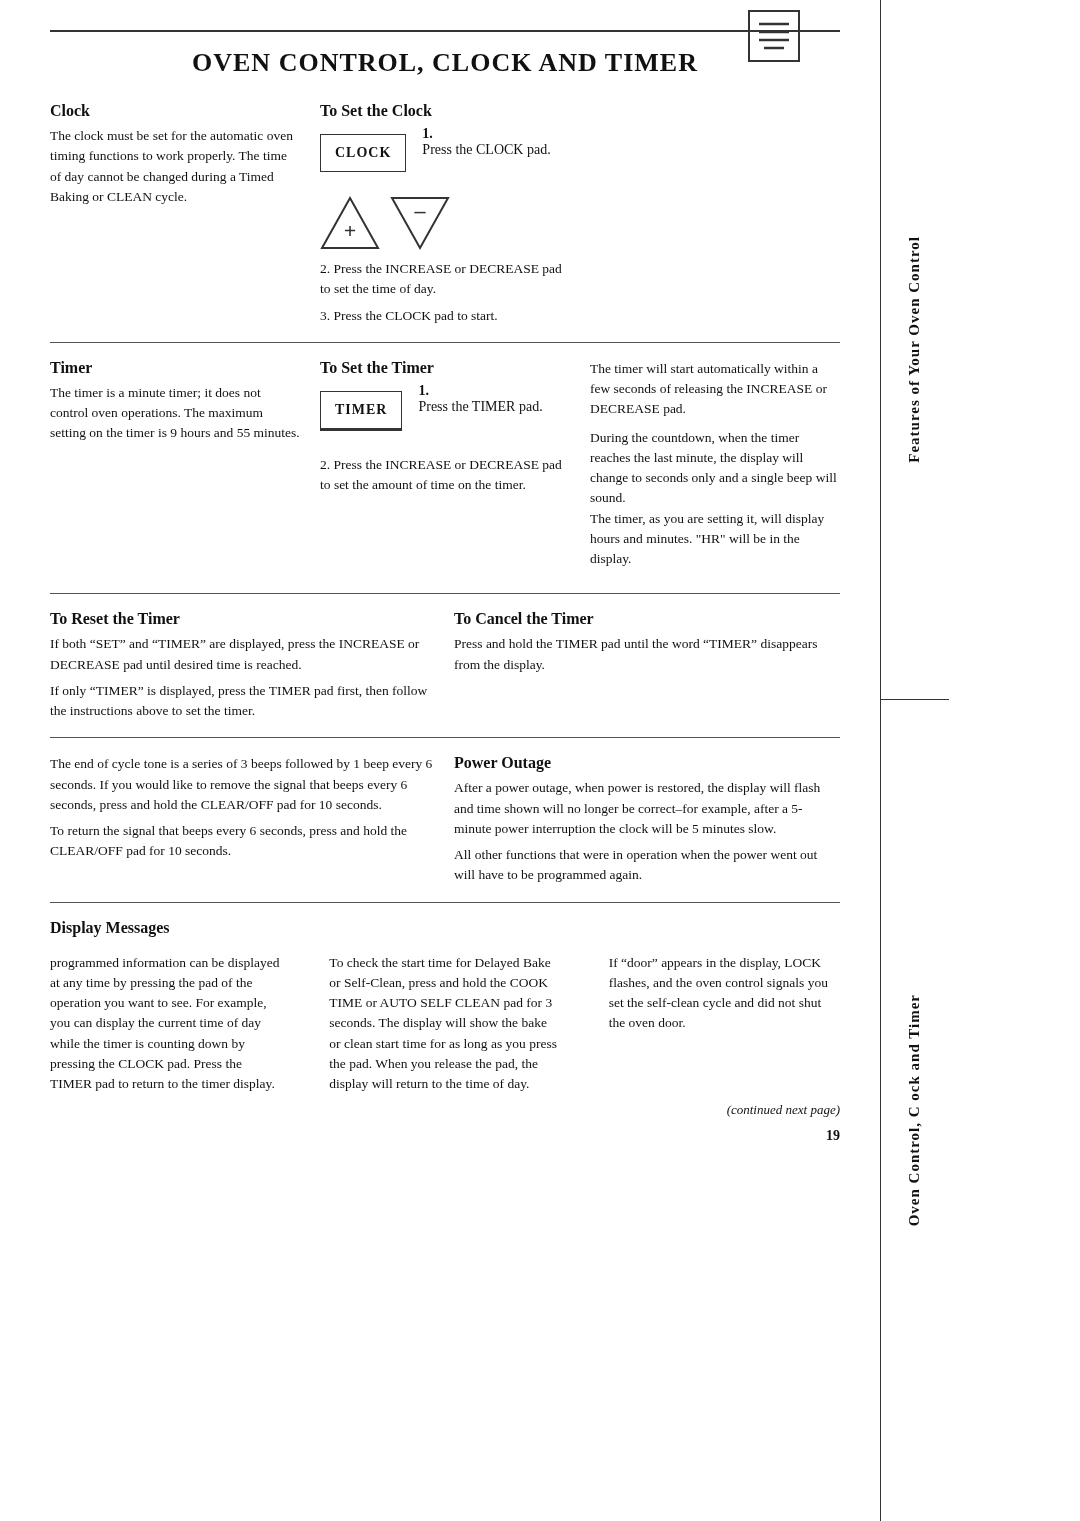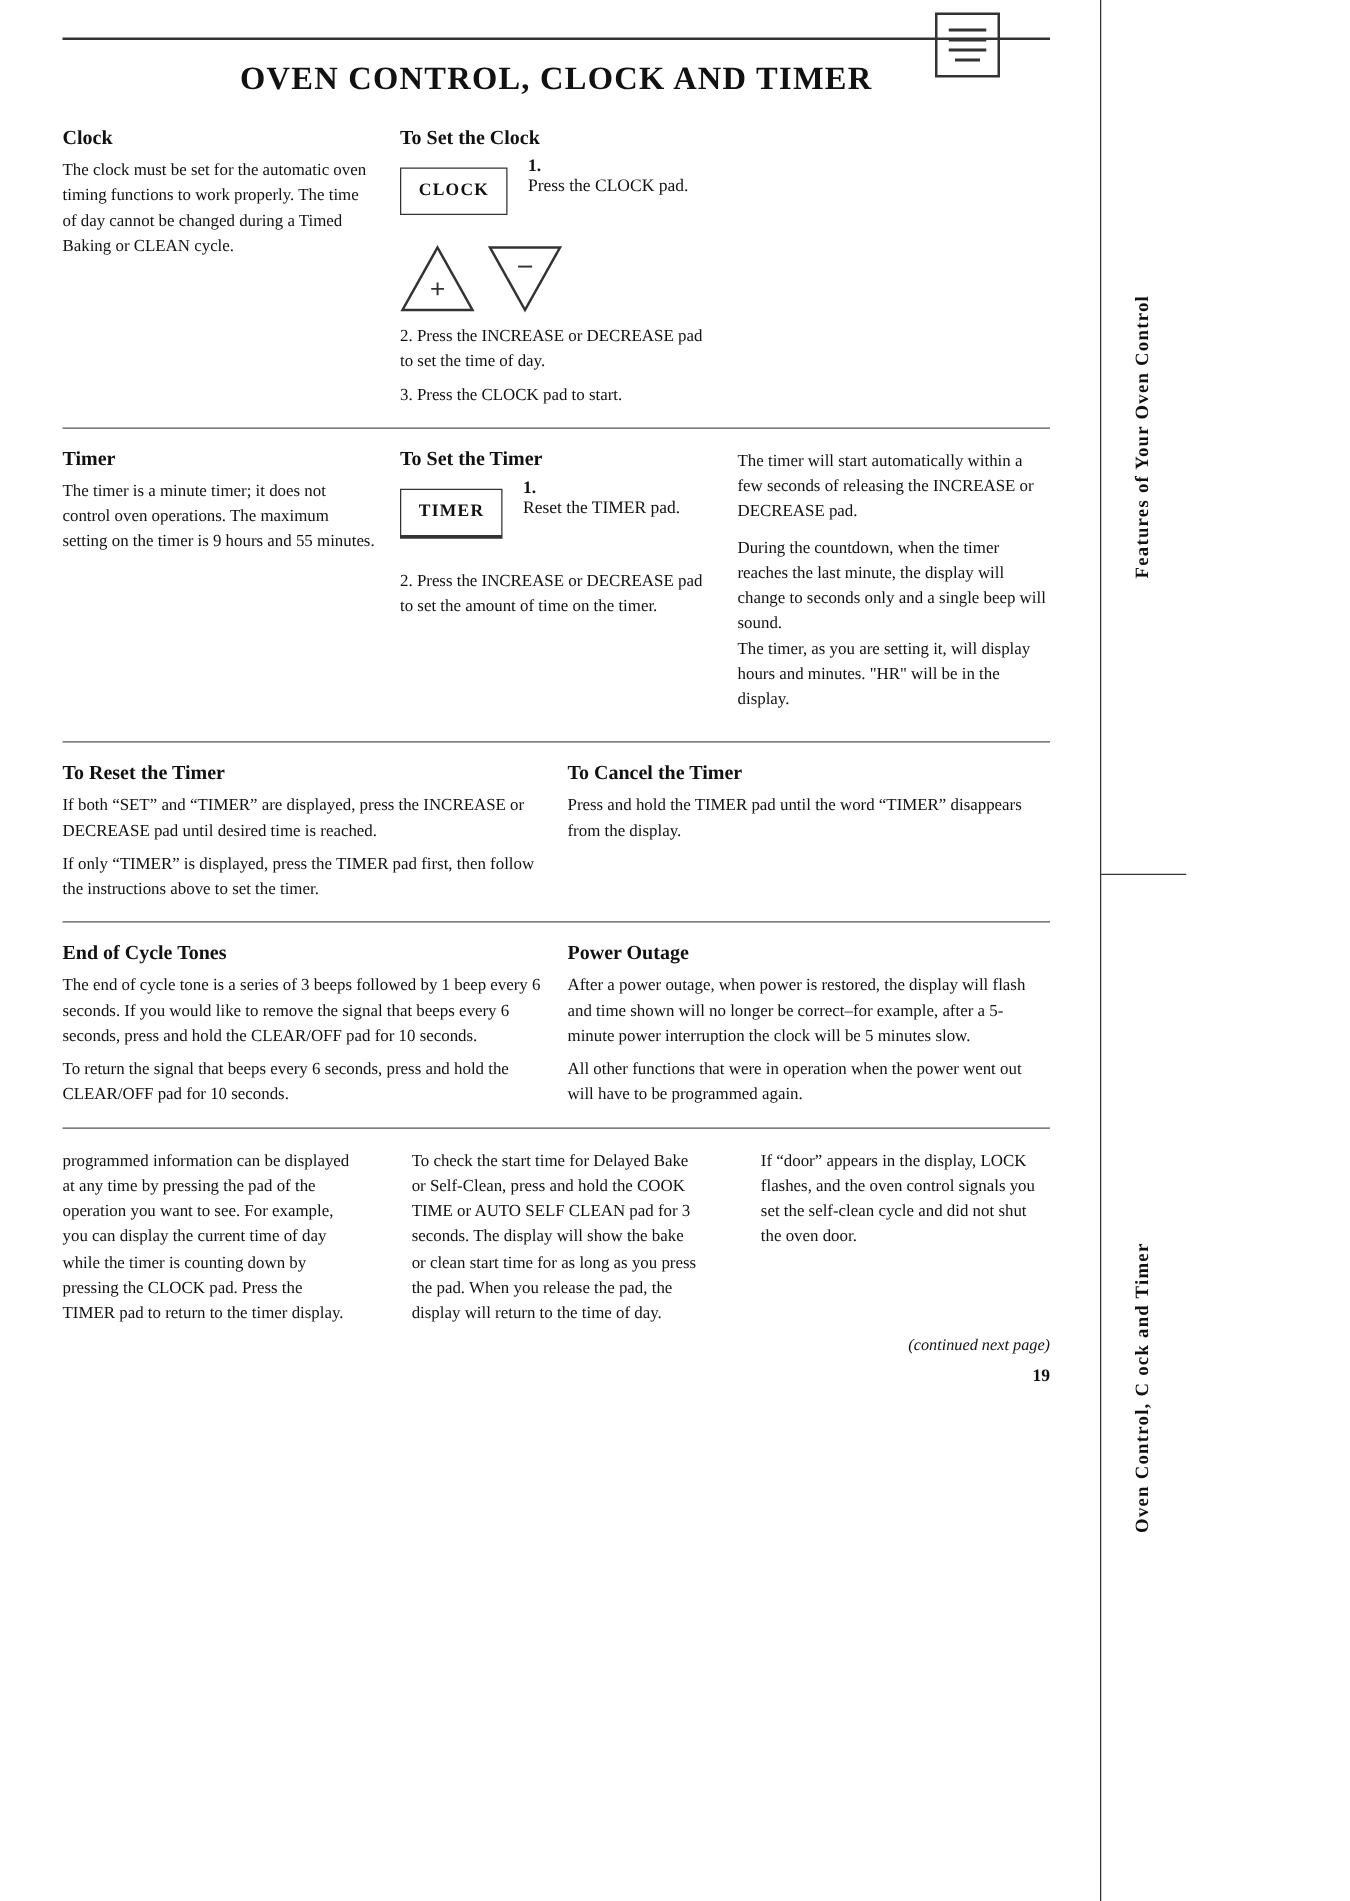--- a/index.html
+++ b/index.html
@@ -281,21 +281,21 @@
         <div class="section-heading">Timer</div>
         <div class="section-text">The timer is a minute timer; it does not control oven operations. The maximum setting on the timer is 9 hours and 55 minutes.</div>
       </div>
 
       <div class="to-set-clock-col">
         <div class="section-heading">To Set the Timer</div>
         <div class="press-row">
           <div class="timer-btn">TIMER</div>
           <div class="press-text-col">
             <span class="step-num">1.</span>
-            <span>Reset the TIMER pad.</span>
+            <span>Press the TIMER pad.</span>
           </div>
         </div>
         <div class="section-text" style="margin-top:8px;">2. Press the INCREASE or DECREASE pad to set the amount of time on the timer.</div>
       </div>
 
       <div>
         <div class="section-text" style="margin-bottom:8px;">The timer will start automatically within a few seconds of releasing the INCREASE or DECREASE pad.</div>
         <div class="section-text">During the countdown, when the timer reaches the last minute, the display will change to seconds only and a single beep will sound.</div>
         <div class="section-text" style="margin-bottom:8px;">The timer, as you are setting it, will display hours and minutes. "HR" will be in the display.</div>
       </div>
@@ -312,34 +312,34 @@
       <div>
         <div class="section-heading">To Cancel the Timer</div>
         <div class="section-text">Press and hold the TIMER pad until the word “TIMER” disappears from the display.</div>
       </div>
     </div>
 
     <hr class="divider">
 
     <div class="section-row section-row-2col">
       <div>
-        <div class="section-heading">End of Cycle Tones</div>
         <div class="section-text" style="margin-bottom:6px;">The end of cycle tone is a series of 3 beeps followed by 1 beep every 6 seconds. If you would like to remove the signal that beeps every 6 seconds, press and hold the CLEAR/OFF pad for 10 seconds.</div>
         <div class="section-text">To return the signal that beeps every 6 seconds, press and hold the CLEAR/OFF pad for 10 seconds.</div>
       </div>
       <div>
         <div class="section-heading">Power  Outage</div>
         <div class="section-text" style="margin-bottom:6px;">After a power outage, when power is restored, the display will flash and time shown will no longer be correct–for example, after a 5-minute power interruption the clock will be 5 minutes slow.</div>
         <div class="section-text">All other functions that were in operation when the power went out will have to be programmed again.</div>
       </div>
     </div>
 
     <hr class="divider">
 
     <div>
+      <div class="section-heading">Display  Messages</div>
       <div class="section-row section-row-3col" style="margin-top:16px;gap:48px;">
         <div class="section-text">programmed information can be displayed at any time by pressing the pad of the operation you want to see. For example, you can display the current time of day while the timer is counting down by pressing the CLOCK pad. Press the TIMER pad to return to the timer display.</div>
         <div class="section-text">To check the start time for Delayed Bake or Self-Clean, press and hold the COOK TIME or AUTO SELF CLEAN pad for 3 seconds. The display will show the bake or clean start time for as long as you press the pad. When you release the pad, the display will return to the time of day.</div>
         <div class="section-text">If “door” appears in the display, LOCK flashes, and the oven control signals you set the self-clean cycle and did not shut the oven door.</div>
       </div>
     </div>
 
     <div class="continued">(continued next page)</div>
     <div class="page-num">19</div>
 

